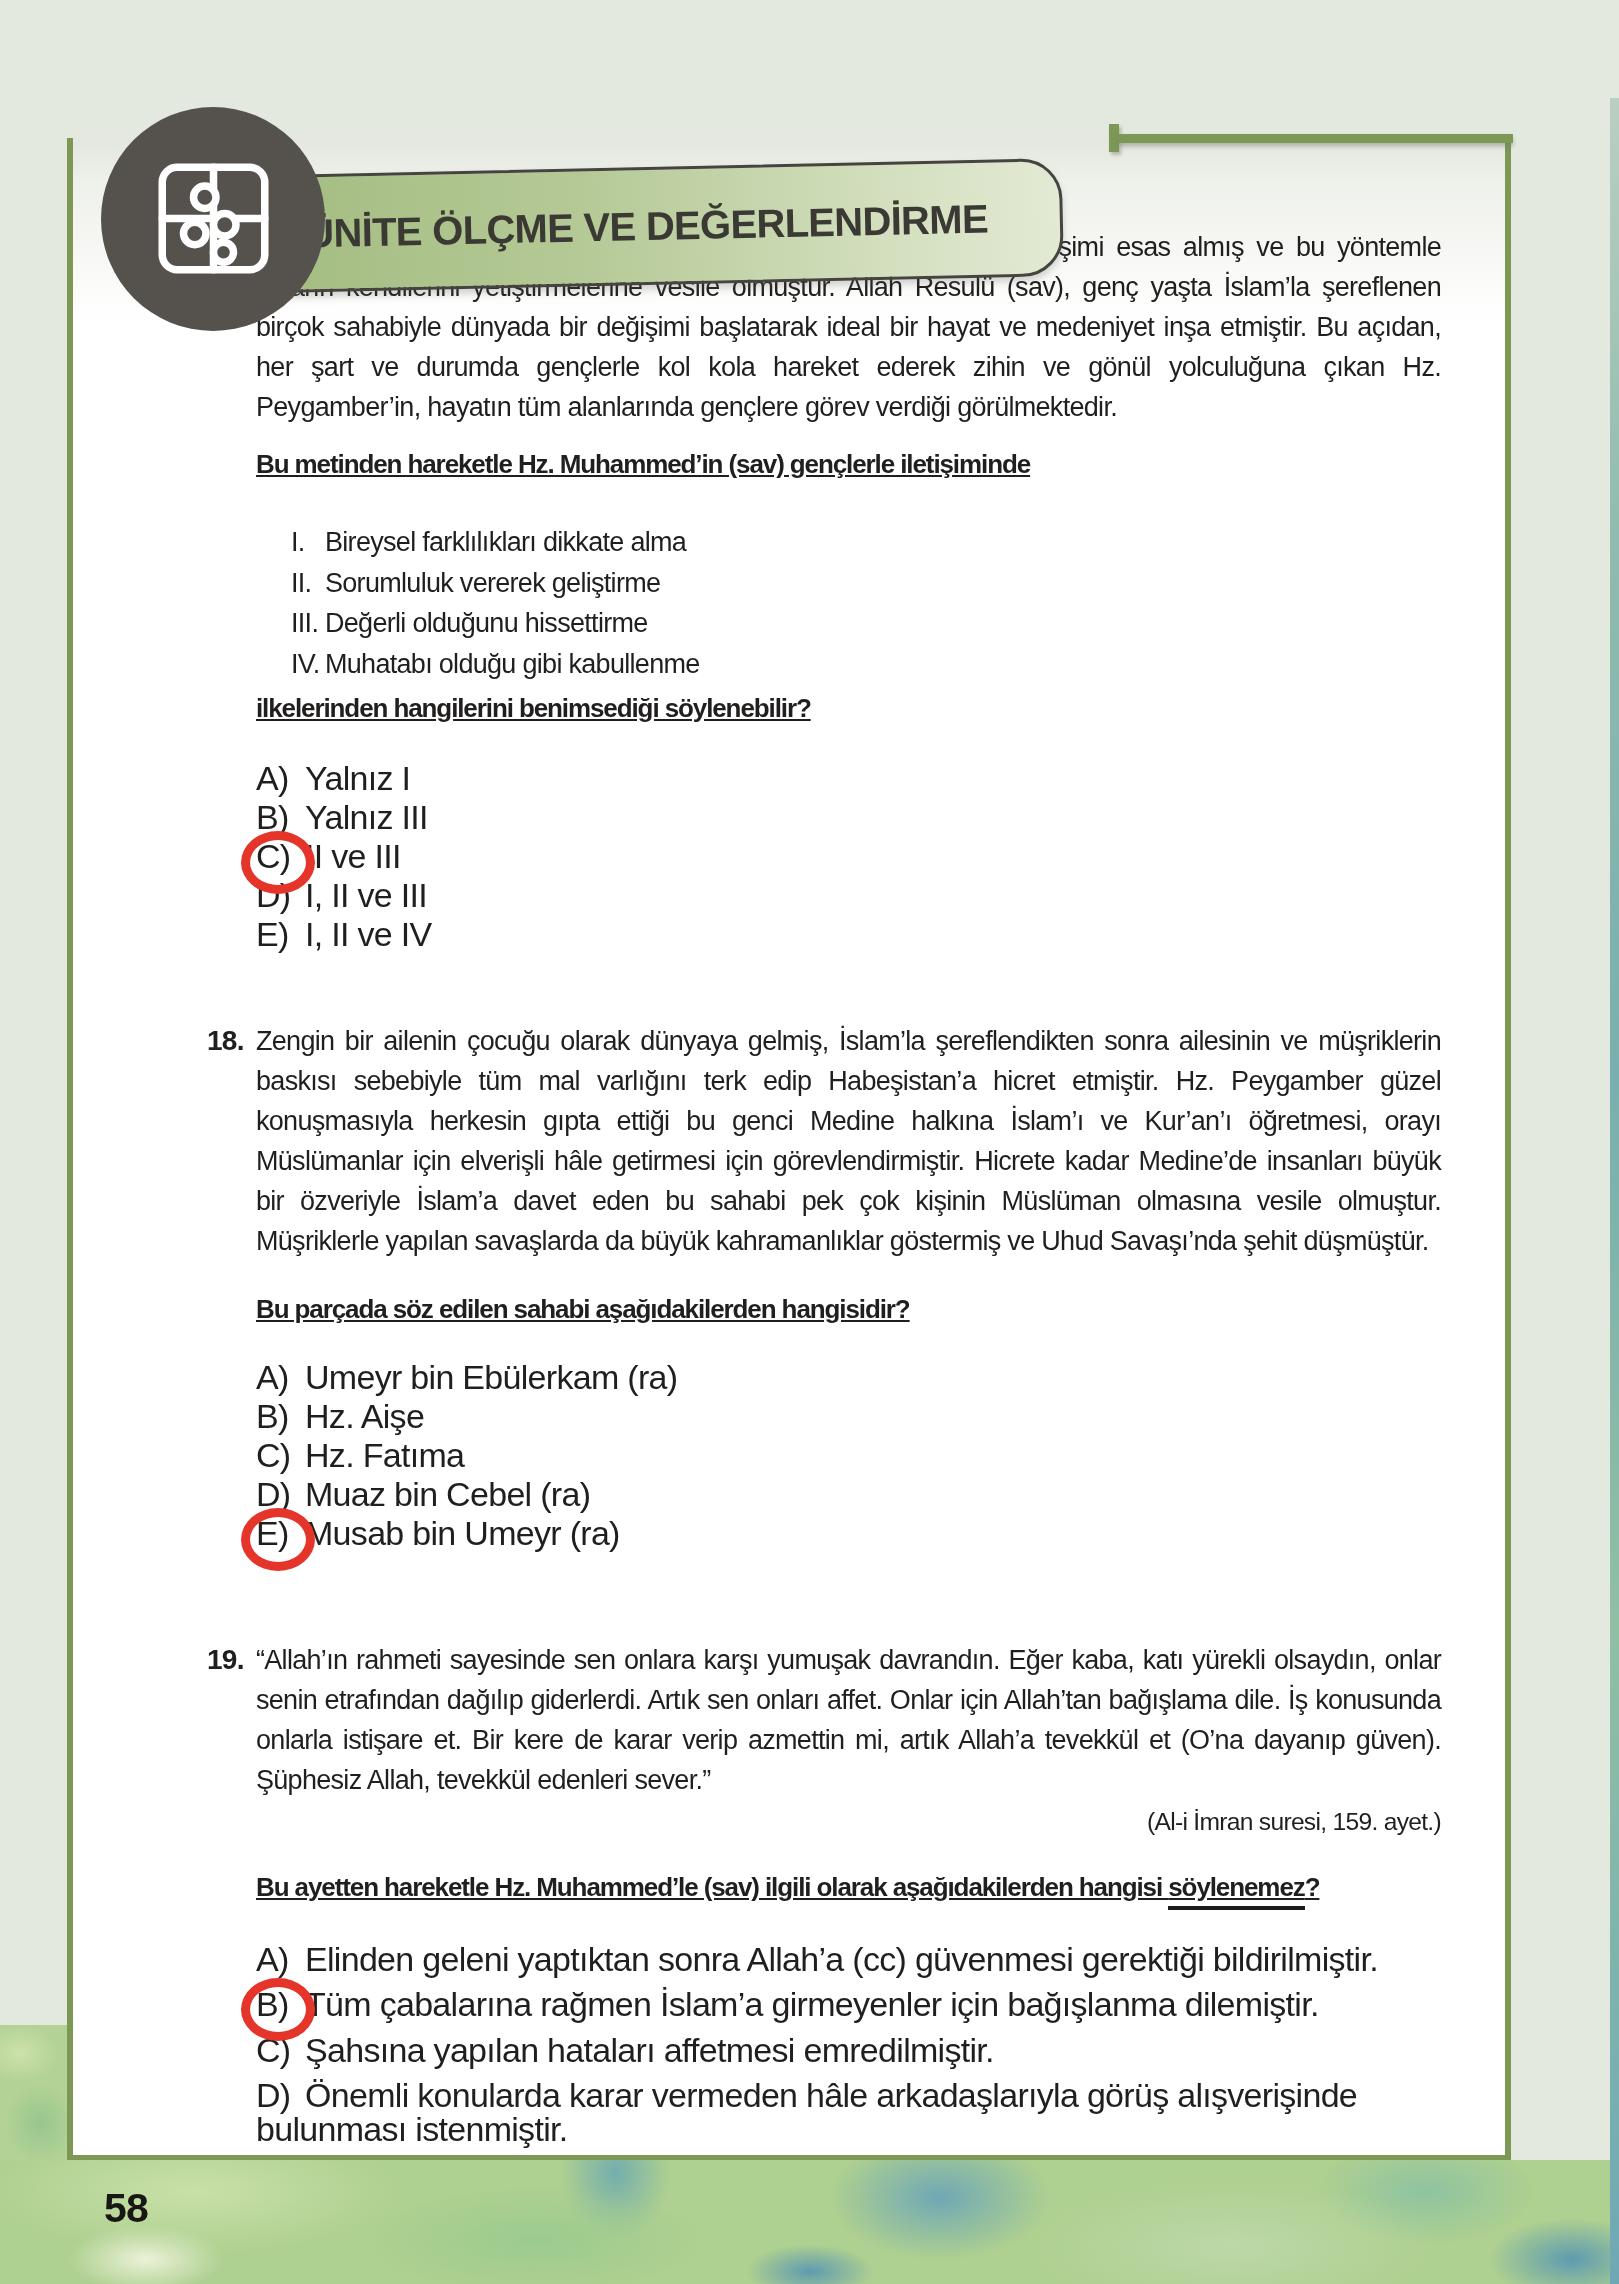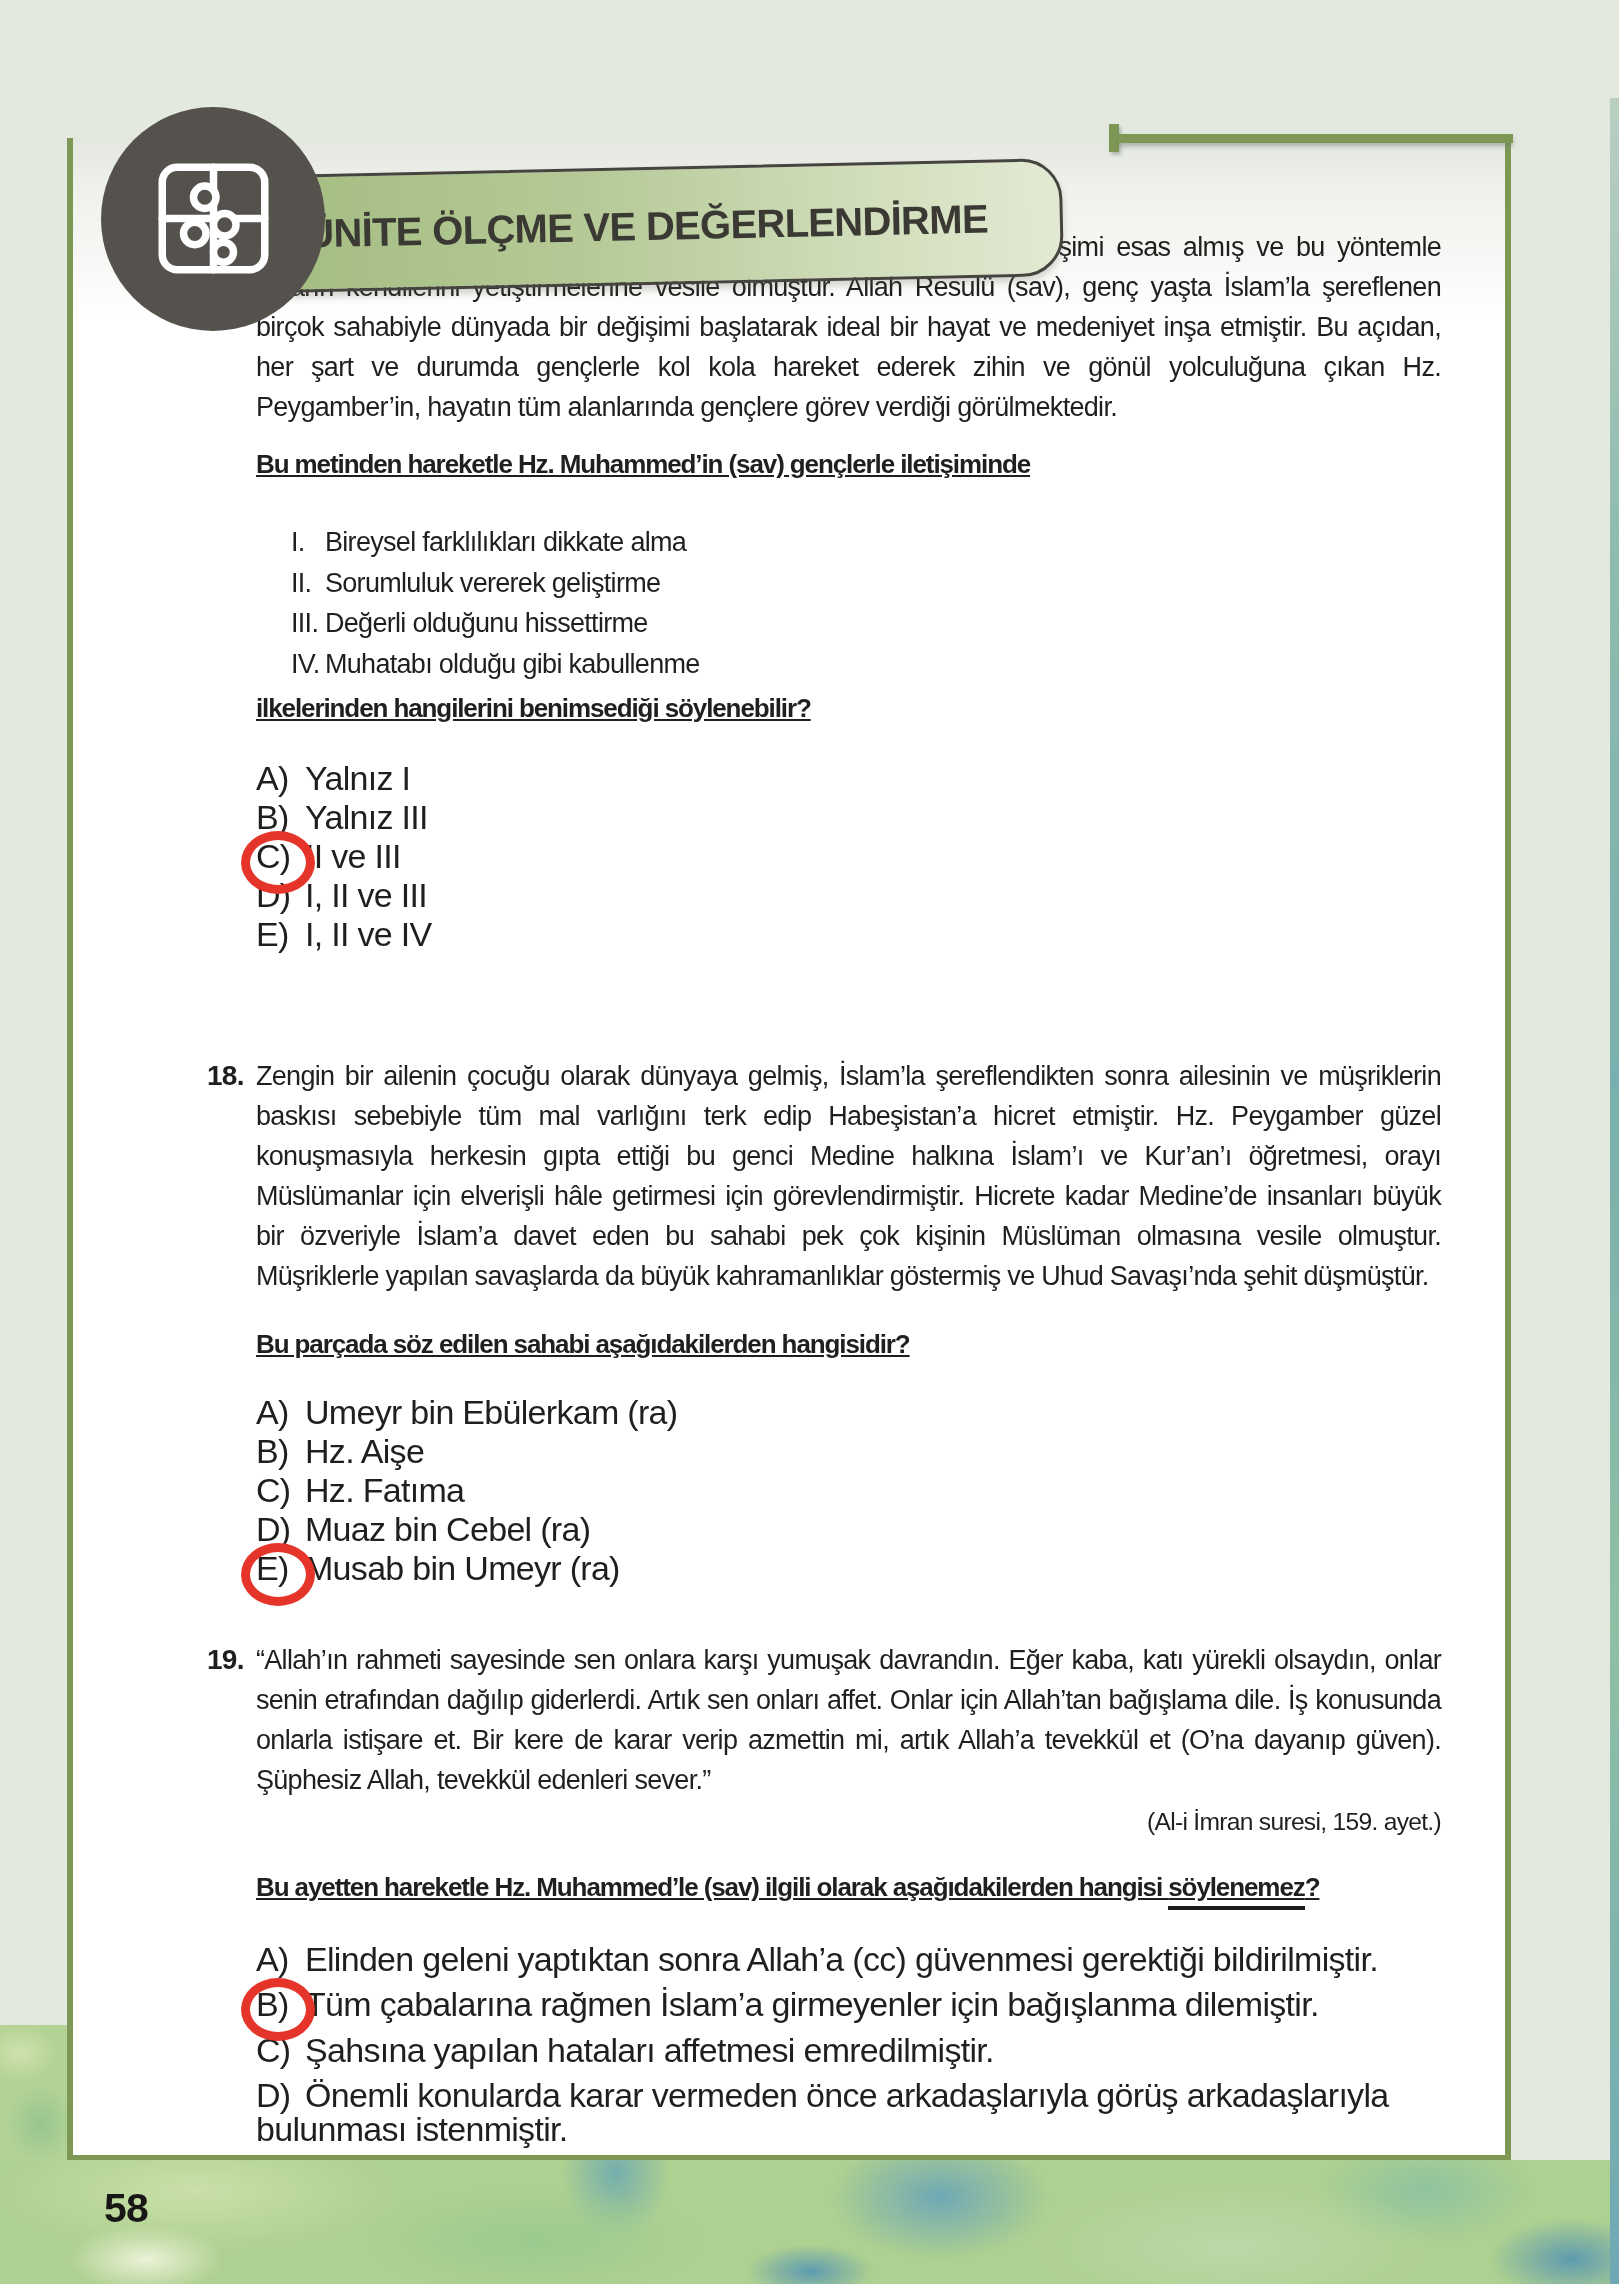--- a/index.html
+++ b/index.html
@@ -56,21 +56,21 @@
   }
   .banner-title{
     font-size:40px;font-weight:bold;letter-spacing:-0.7px;color:#3a3933;white-space:nowrap;
   }
   .icon-circle{
     position:absolute;left:101px;top:107px;width:224px;height:224px;border-radius:50%;
     background:#55524d;z-index:6;display:flex;align-items:center;justify-content:center;
   }
   
   .q{position:absolute;left:134px;width:1234px;}
-  .q17{top:89px;} .q18{top:918px;} .q19{top:1502px;}
+  .q17{top:89px;} .q18{top:883px;} .q19{top:1502px;}
   .qnum{position:absolute;left:0;top:0;font-size:28px;font-weight:bold;line-height:40px;letter-spacing:-0.7px;}
   .qbody{margin-left:49px;font-size:27px;line-height:40px;letter-spacing:-0.7px;text-align:justify;}
   .stem{margin-left:49px;font-size:26px;font-weight:bold;letter-spacing:-1.1px;line-height:40px;text-decoration:underline;}
   .stem1{margin-top:17px;}
   .romans{margin-left:84px;margin-top:41px;}
   .roman-item{font-size:27px;line-height:35px;letter-spacing:-0.7px;margin-bottom:5.6px;}
   .rn{display:inline-block;width:34px;}
   .stem2{margin-top:6px;}
   .options{margin-left:49px;margin-top:34px;}
   .opt{font-size:34px;line-height:32px;letter-spacing:-0.7px;margin-bottom:7px;}
@@ -136,21 +136,21 @@
 
   <div class="q q19">
     <div class="qnum">19.</div>
     <div class="qbody">“Allah’ın rahmeti sayesinde sen onlara karşı yumuşak davrandın. Eğer kaba, katı yürekli olsaydın, onlar senin etrafından dağılıp giderlerdi. Artık sen onları affet. Onlar için Allah’tan bağışlama dile. İş konusunda onlarla istişare et. Bir kere de karar verip azmettin mi, artık Allah’a tevekkül et (O’na dayanıp güven). Şüphesiz Allah, tevekkül edenleri sever.”</div>
     <div class="citation">(Al-i İmran suresi, 159. ayet.)</div>
     <div class="stem"><span>Bu ayetten hareketle Hz. Muhammed’le (sav) ilgili olarak aşağıdakilerden hangisi </span><span class="ustem">söylenemez</span><span>?</span></div>
     <div class="options">
       <div class="opt"><span class="optl">A)</span><span>Elinden geleni yaptıktan sonra Allah’a (cc) güvenmesi gerektiği bildirilmiştir.</span></div>
       <div class="opt"><span class="optl"><span class="circled">B)</span></span><span>Tüm çabalarına rağmen İslam’a girmeyenler için bağışlanma dilemiştir.</span></div>
       <div class="opt"><span class="optl">C)</span><span>Şahsına yapılan hataları affetmesi emredilmiştir.</span></div>
-      <div class="opt"><span class="optl">D)</span><span>Önemli konularda karar vermeden önce arkadaşlarıyla görüş arkadaşlarıyla bulunması istenmiştir.</span></div>
+      <div class="opt"><span class="optl">D)</span><span>Önemli konularda karar vermeden hâle arkadaşlarıyla görüş alışverişinde bulunması istenmiştir.</span></div>
       <div class="opt"><span class="optl">E)</span><span>Yumuşak huyluluğu ve affediciliği sayesinde insanları kazanmıştır.</span></div>
     </div>
   </div>
 </div>
 
 <div class="banner">
   <span class="banner-title">2. ÜNİTE ÖLÇME VE DEĞERLENDİRME</span>
 </div>
 
 <div class="icon-circle">

